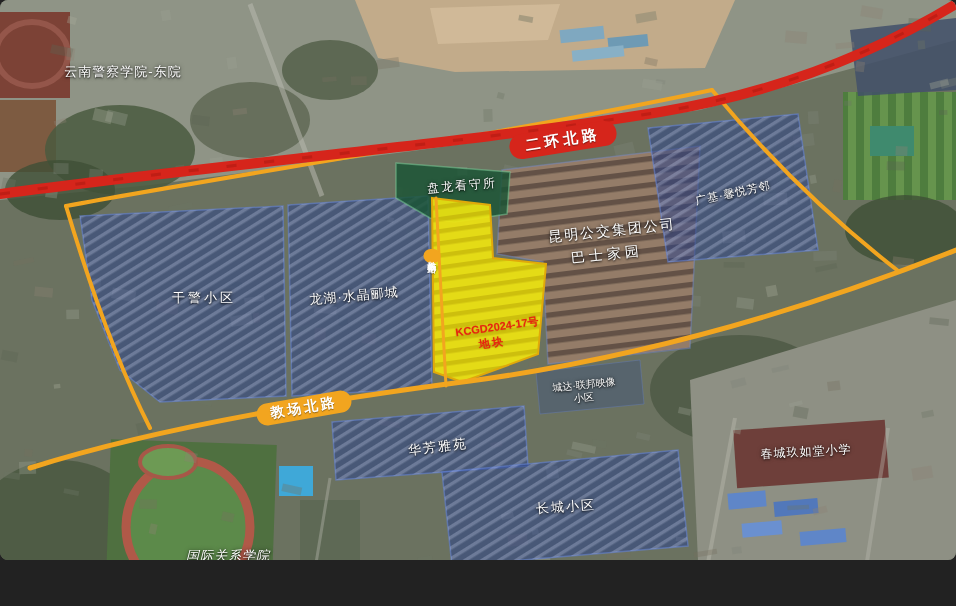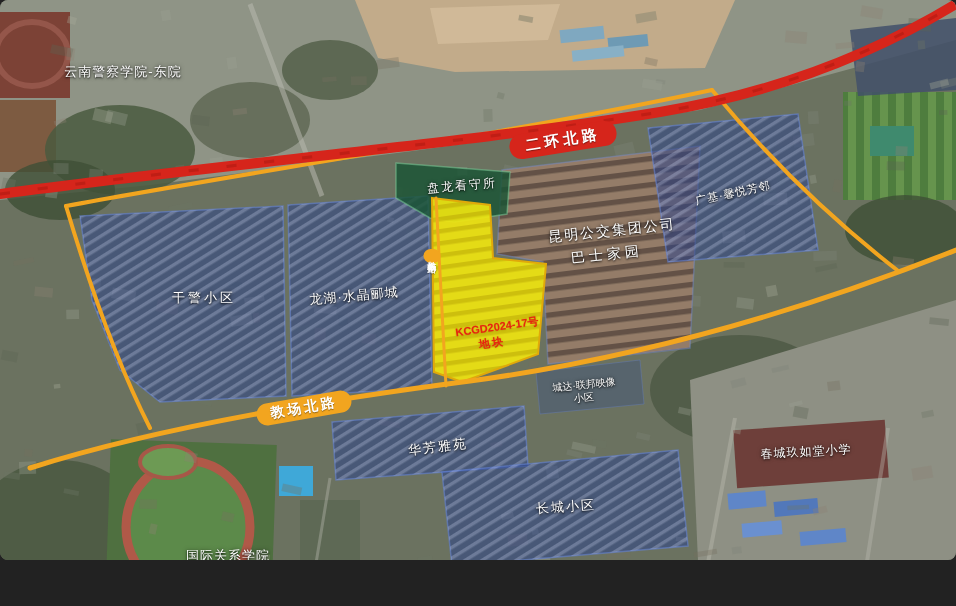--- a/index.html
+++ b/index.html
@@ -324,17 +324,17 @@
 
   <div class="lbl" style="left:584px;top:385px;font-size:10px;transform:translate(-50%,-50%) rotate(-6deg);">城达·联邦映像</div>
   <div class="lbl" style="left:584px;top:398px;font-size:10px;transform:translate(-50%,-50%) rotate(-6deg);">小区</div>
 
   <div class="pill orange" style="left:304px;top:408px;transform:translate(-50%,-50%) rotate(-10deg);">教场北路</div>
 
   <div class="lbl" style="left:438px;top:447px;font-size:13px;letter-spacing:2px;transform:translate(-50%,-50%) rotate(-7deg);">华芳雅苑</div>
 
   <div class="lbl" style="left:566px;top:507px;font-size:13px;letter-spacing:2px;transform:translate(-50%,-50%) rotate(-4deg);">长城小区</div>
 
-  <div class="lbl" style="left:228px;top:556px;font-size:13px;letter-spacing:1px;">国际关系学院</div>
+  <div class="lbl" style="left:228px;top:556px;font-size:13px;letter-spacing:1px;font-style:italic;">国际关系学院</div>
   <div class="lbl" style="left:224px;top:578px;font-size:13px;letter-spacing:1px;">长城小区</div>
 
   <div class="lbl" style="left:806px;top:452px;font-size:12px;letter-spacing:1px;transform:translate(-50%,-50%) rotate(-3deg);">春城玖如堂小学</div>
 </div>
 
 </body></html>

